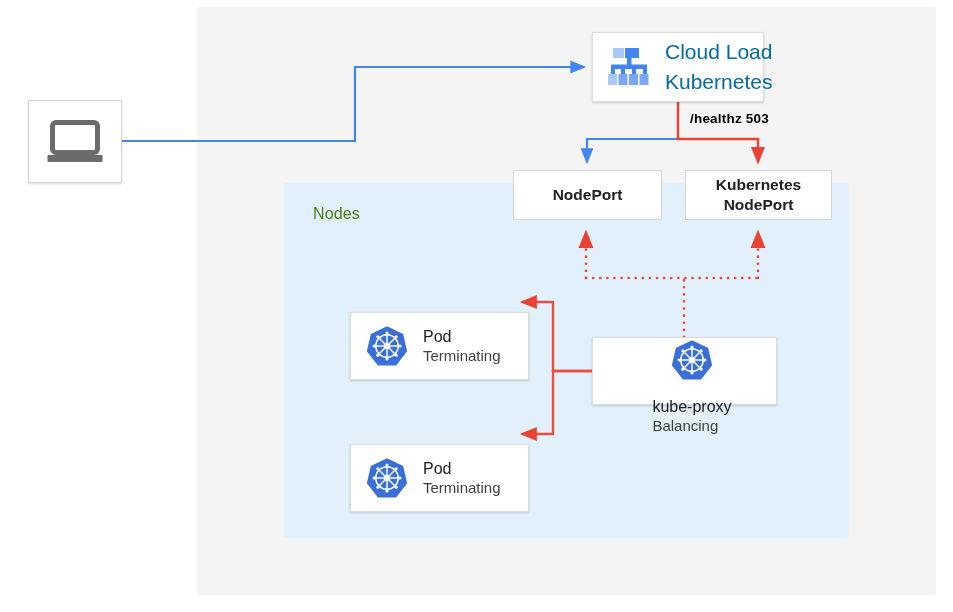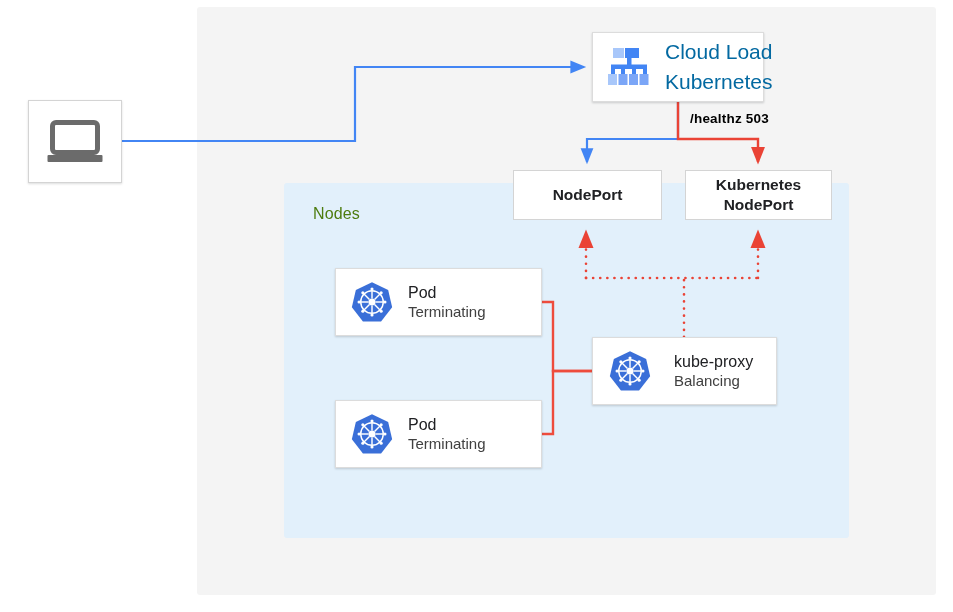--- a/index.html
+++ b/index.html
@@ -82,35 +82,35 @@
   #hc-nodeport-card {
     left: 685px; top: 170px; width: 147px; height: 50px;
     display: flex; align-items: center; justify-content: center;
   }
   .np-text {
     font-weight: bold; font-size: 15.5px; color: #202124;
     text-align: center; line-height: 1.3;
   }
   
   .pod-card {
-    width: 207px; height: 68px; left: 335px;
-    display: flex; align-items: center; padding-left: 14px; gap: 14px;
+    width: 179px; height: 68px; left: 350px;
+    display: flex; align-items: center; padding-left: 14px; gap: 14px; margin-top: 44px;
   }
   #pod-card-1 { top: 268px; }
   #pod-card-2 { top: 400px; }
   .entity-title {
     font-size: 16px; color: #202124; line-height: 1.25;
   }
   .entity-sub {
     font-size: 15px; color: #404040; line-height: 1.25;
   }
   
   #kubeproxy-card {
     left: 592px; top: 337px; width: 185px; height: 68px;
-    display: flex; align-items: center; padding-left: 15px; gap: 22px;
+    display: flex; align-items: center; padding-left: 15px; gap: 15px; flex-direction: column;
   }
   
   .icon-box { flex: 0 0 auto; display: block; }
   svg { display: block; }
   
   #wires {
     position: absolute; left: 0; top: 0; width: 953px; height: 612px;
     pointer-events: none;
   }
   .healthz-label {

